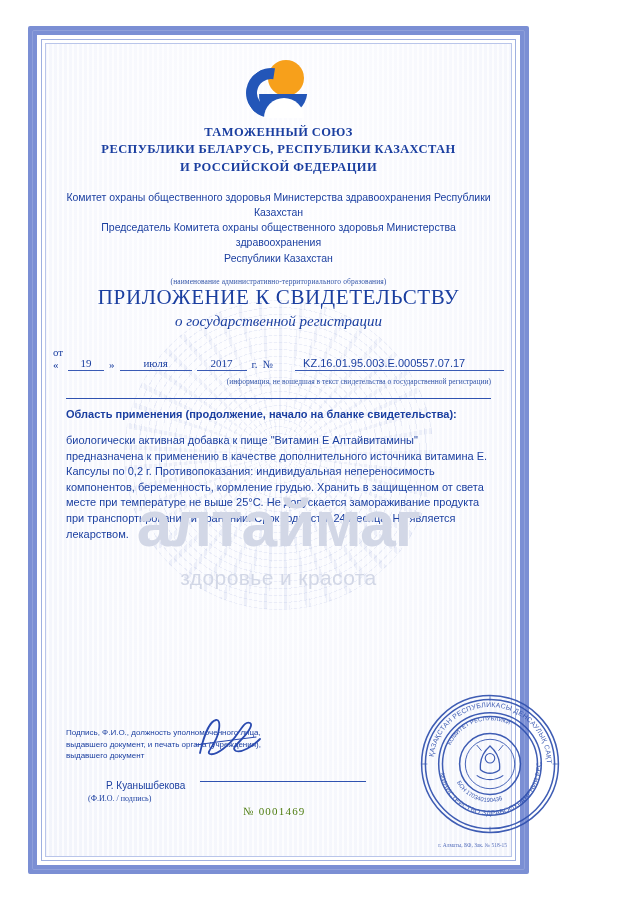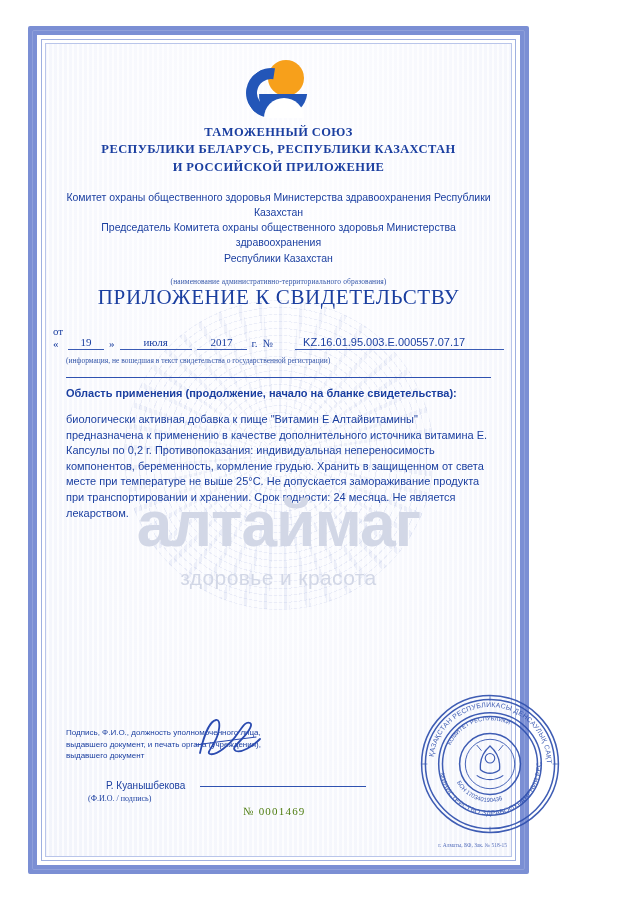--- a/index.html
+++ b/index.html
@@ -196,21 +196,21 @@
     min-width: 30px;
     text-align: center;
     padding: 0 5px 1px 5px;
   }
   .fill.day { min-width: 26px; }
   .fill.month { min-width: 62px; }
   .fill.year { min-width: 40px; }
   .fill.regnum { min-width: 196px; text-align: left; padding-left: 8px;
     font-family: "Liberation Sans", sans-serif; font-size: 11px; margin-left: 17px; }
   .note {
-    text-align: left;
+    text-align: right;
     font-size: 7.5px;
     color: #3355a8;
     margin-top: 6px;
   }
 
   hr.rule {
     border: none;
     border-top: 1.2px solid #2f52b0;
     margin: 12px 0 0 0;
   }
@@ -268,21 +268,21 @@
   }
   .sign-caption {
     font-family: "Liberation Sans", sans-serif;
     font-size: 8px;
     line-height: 1.45;
     color: #1b3fa0;
   }
   .sign-line {
     margin-top: 18px;
     display: flex;
-    align-items: center;
+    align-items: flex-start;
     gap: 15px;
     padding-left: 40px;
   }
   .sign-name {
     font-family: "Liberation Sans", sans-serif;
     font-size: 10px;
     color: #1b3fa0;
     padding-bottom: 1px;
   }
   .sign-underline {
@@ -356,32 +356,33 @@
         <div class="orange"></div>
         <div class="blue-c"></div>
         <div class="swoosh"></div>
         <div class="notch"></div>
       </div>
     </div>
 
     <div class="union-title">
       <div>ТАМОЖЕННЫЙ СОЮЗ</div>
       <div>РЕСПУБЛИКИ БЕЛАРУСЬ, РЕСПУБЛИКИ КАЗАХСТАН</div>
-      <div>И РОССИЙСКОЙ ПРИЛОЖЕНИЕ</div>
+      <div>И РОССИЙСКОЙ ФЕДЕРАЦИИ</div>
     </div>
 
     <div class="committee">
       <div>Комитет охраны общественного здоровья Министерства здравоохранения Республики Казахстан</div>
       <div>Председатель Комитета охраны общественного здоровья Министерства здравоохранения</div>
       <div>Республики Казахстан</div>
     </div>
 
     <div class="caption-small">(наименование административно-территориального образования)</div>
 
     <div class="main-title">ПРИЛОЖЕНИЕ К СВИДЕТЕЛЬСТВУ</div>
+    <div class="main-subtitle">о государственной регистрации</div>
 
     <div class="daterow">
       <span class="lbl">от «</span>
       <span class="fill day">19</span>
       <span class="lbl">»</span>
       <span class="fill month">июля</span>
       <span class="fill year">2017</span>
       <span class="lbl">г.</span>
       <span class="lbl">№</span>
       <span class="fill regnum">KZ.16.01.95.003.Е.000557.07.17</span>

